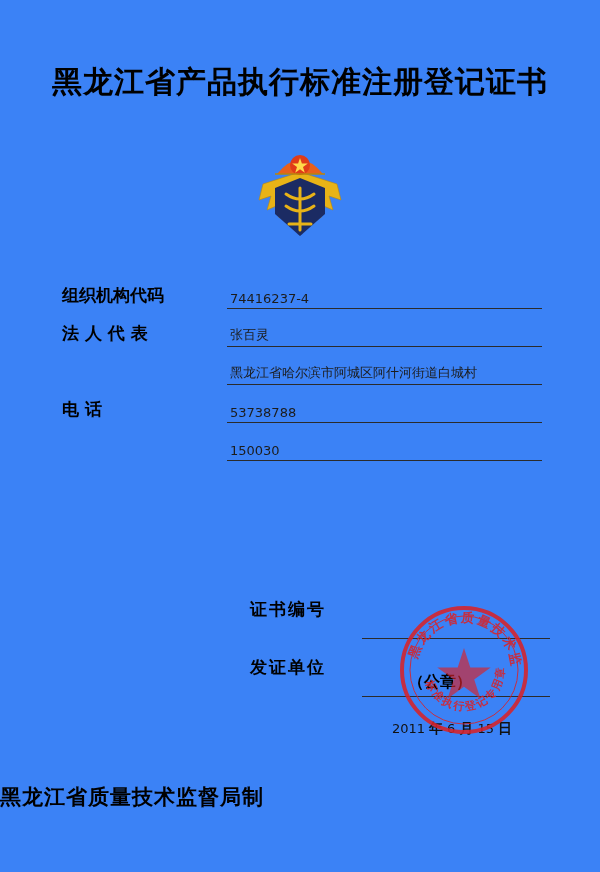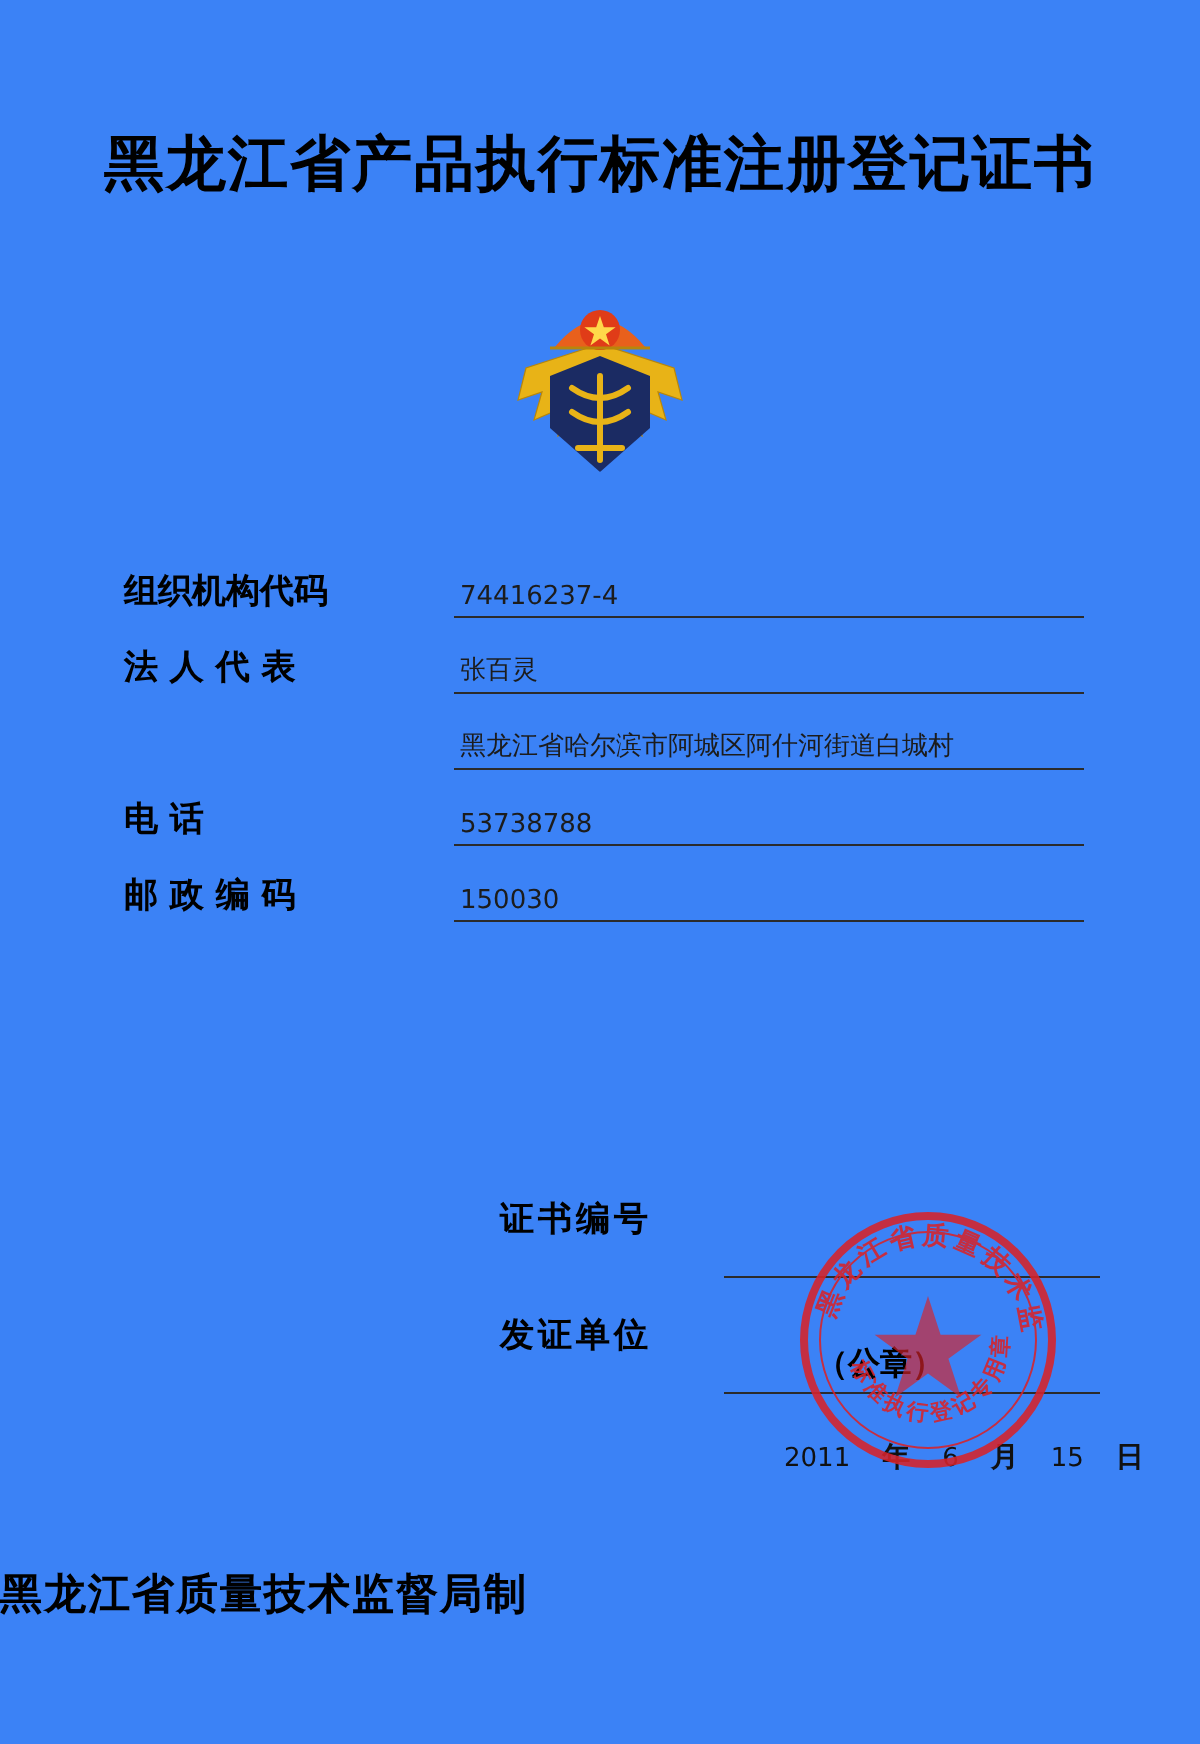--- a/index.html
+++ b/index.html
@@ -137,21 +137,21 @@
   .date-row {
     position: absolute;
     top: 720px;
     left: 388px;
     width: 170px;
     font-family: "DejaVu Serif", "Liberation Serif", serif;
     font-size: 14px;
     color: #111;
     display: flex;
     align-items: baseline;
-    gap: 12px;
+    gap: 0;
     white-space: nowrap;
   }
   .date-row .num {
     font-family: "DejaVu Sans", "Liberation Sans", sans-serif;
     font-size: 13px;
     padding: 0 4px;
   }
   .date-row .unit {
     font-size: 14px;
     font-weight: bold;
@@ -239,21 +239,20 @@
 
     <div class="field-row">
       <div class="field-label">电        话</div>
       <div class="field-value-wrap">
         <span class="field-value">53738788</span>
       </div>
     </div>
 
 
     <div class="field-row">
-      <div class="field-label">邮 政 编 码</div>
       <div class="field-value-wrap">
         <span class="field-value">150030</span>
       </div>
     </div>
 
   </div>
 
   <div class="lower">
     <div class="lower-row">
       <div class="lower-label">证书编号</div>

